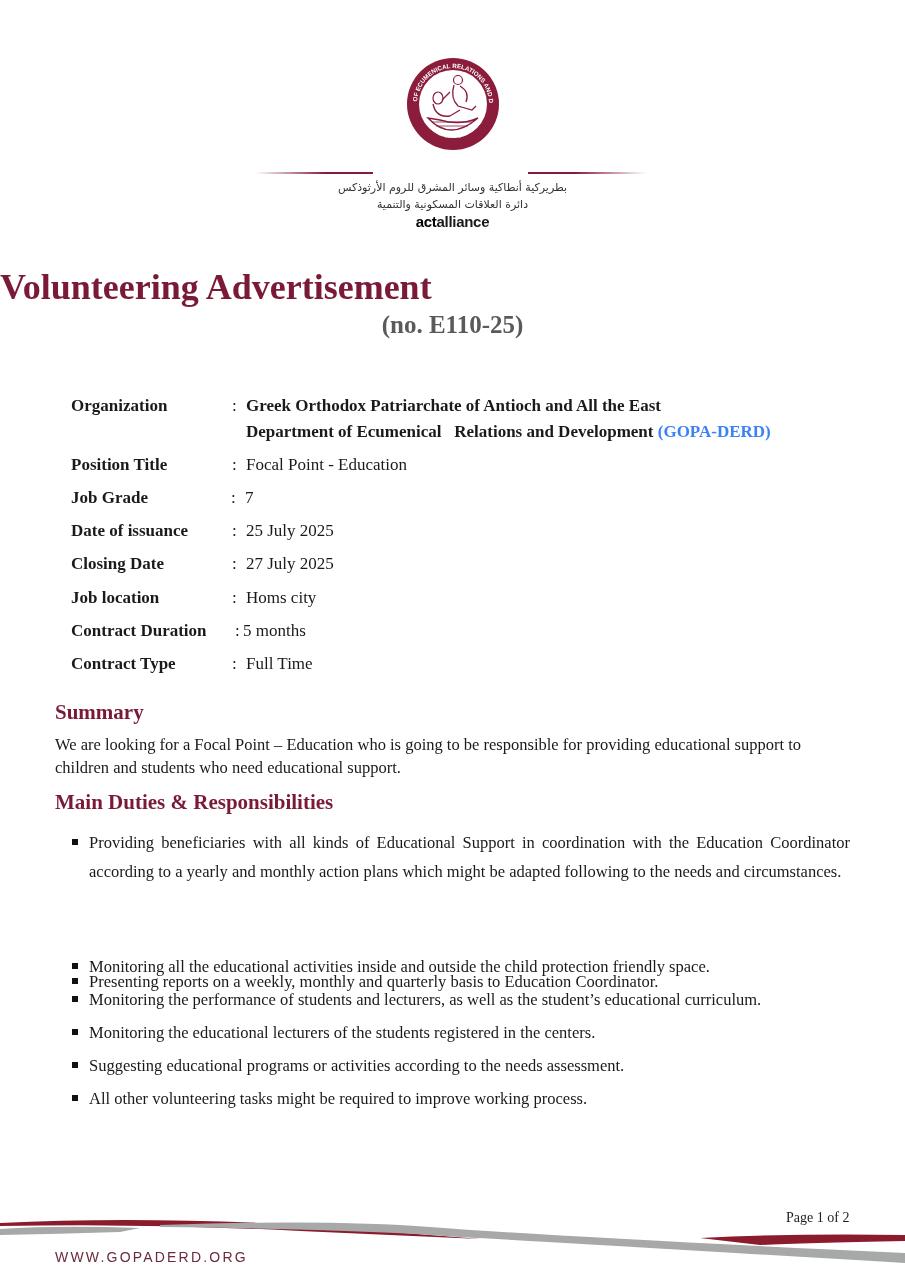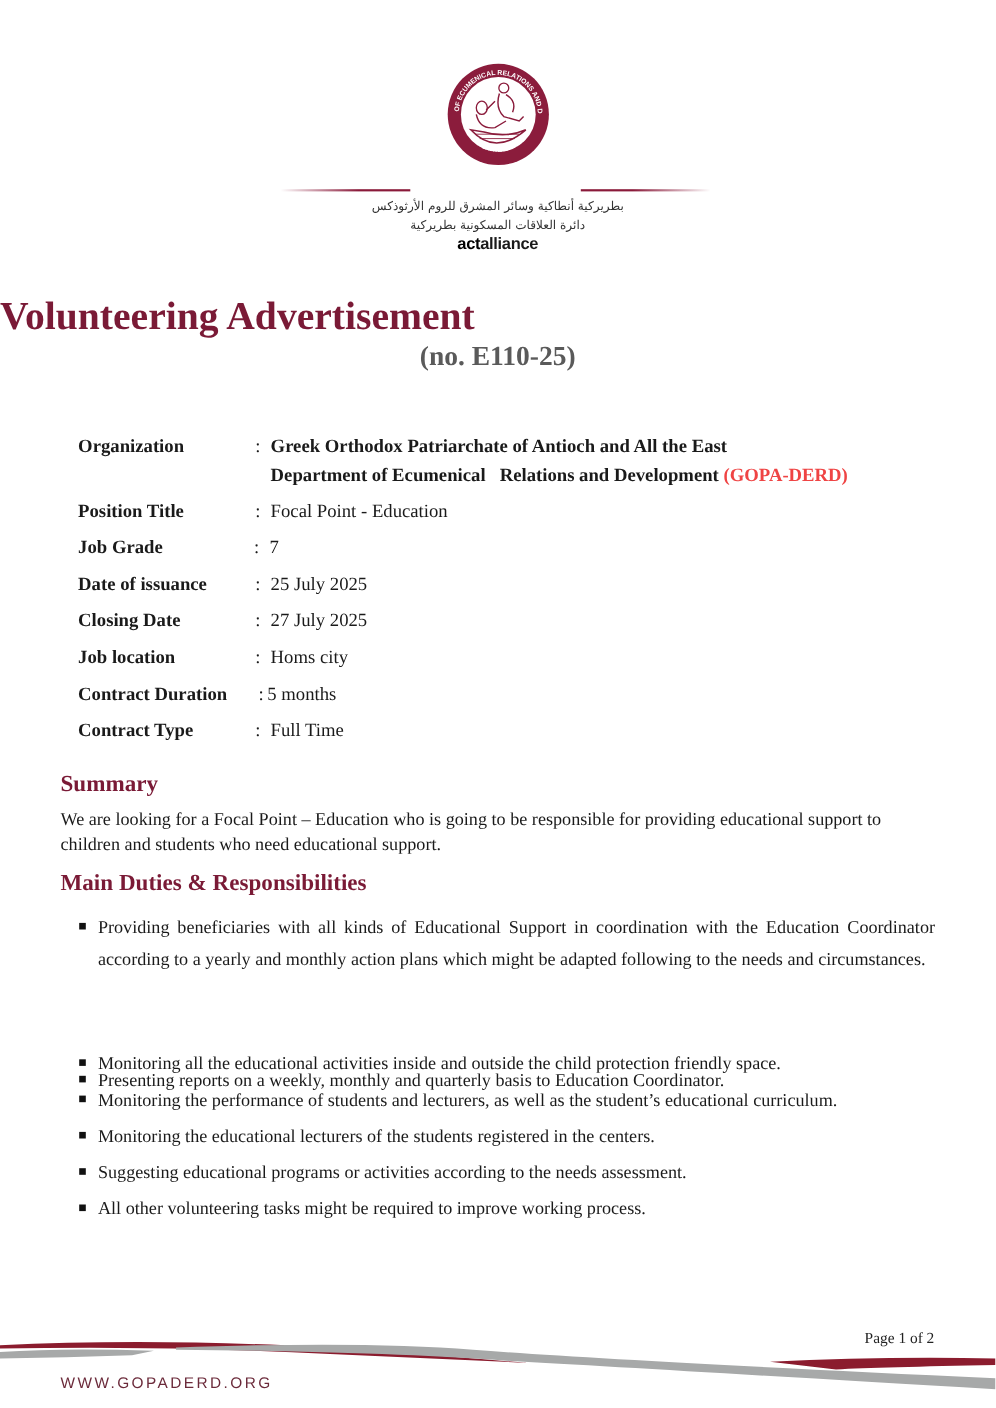--- a/index.html
+++ b/index.html
@@ -31,21 +31,21 @@
   .subtitle { position: absolute; left: 0; top: 311px; width: 905px; text-align: center;
      font-weight: bold; font-size: 25px; color: #5a5a5a; }
 
   
   .info { position: absolute; left: 55px; top: 396px; width: 800px; }
   .row { position: absolute; left: 0; height: 24px; font-size: 17px; }
   .row .lbl { position: absolute; left: 16px; font-weight: bold; white-space: nowrap; }
   .row .colon { position: absolute; left: 177px; }
   .row .val { position: absolute; left: 191px; white-space: nowrap; }
   .row .val.bold { font-weight: bold; }
-  .org-accent { color: #ef4444; }
+  .org-accent { color: #3b82f6; }
 
   
   .h2 { position: absolute; left: 55px; font-weight: bold; font-size: 21px; color: #7a1a36; }
   .para { position: absolute; left: 55px; width: 800px; font-size: 16.5px; line-height: 23px; }
 
   .duties { position: absolute; left: 72px; top: 828px; width: 780px; }
   .duty { position: absolute; left: 0; width: 778px; font-size: 16.5px; line-height: 29px; }
   .duty .bullet { position: absolute; left: 0; top: 11px; width: 6px; height: 6px; background: #111; }
   .duty .txt { display: block; margin-left: 17px; text-align: justify; }
 
@@ -77,21 +77,21 @@
     <path d="M 32 66 L 72 66 M 36 70 L 68 70" stroke="#8b1c3c" stroke-width="0.8"></path>
     <ellipse cx="38" cy="42" rx="5" ry="6" fill="none" stroke="#8b1c3c" stroke-width="1.2"></ellipse>
     <path d="M 33 48 Q 36 62 50 60 L 60 54" fill="none" stroke="#8b1c3c" stroke-width="1.3"></path>
     <circle cx="58" cy="24" r="4.5" fill="none" stroke="#8b1c3c" stroke-width="1.2"></circle>
     <path d="M 54 29 Q 50 42 58 50 L 72 54 L 76 50 M 60 30 Q 70 36 66 46 M 50 36 L 42 44" fill="none" stroke="#8b1c3c" stroke-width="1.3"></path>
   </svg>
 
   <div class="brand-line-left"></div>
   <div class="brand-line-right"></div>
   <div class="arabic-1">بطريركية أنطاكية وسائر المشرق للروم الأرثوذكس</div>
-  <div class="arabic-2">دائرة العلاقات المسكونية بطريركية</div>
+  <div class="arabic-2">دائرة العلاقات المسكونية والتنمية</div>
   <div class="act"><span class="a1">act</span><span class="a2">alliance</span></div>
 </div>
 
 <div class="title">Volunteering Advertisement</div>
 <div class="subtitle">(no. E110-25)</div>
 
 <div class="info">
   <div class="row" style="top:0px;">
     <span class="lbl">Organization</span>
     <span class="colon">:</span>

